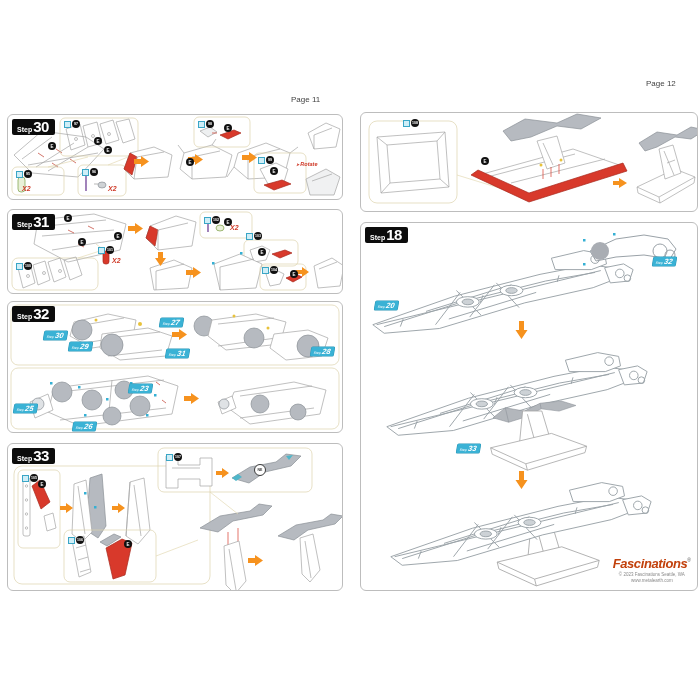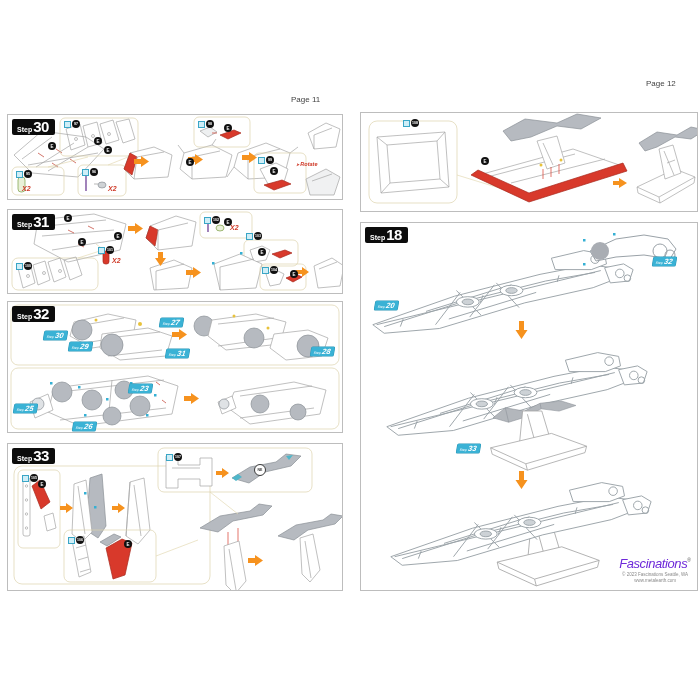--- a/index.html
+++ b/index.html
@@ -1,19 +1,19 @@
 <!DOCTYPE html>
 <html><head>
 <meta charset="utf-8">
 <style>
   html,body{margin:0;padding:0;background:#fff;width:700px;height:700px;overflow:hidden;
     font-family:"Liberation Sans",sans-serif;-webkit-font-smoothing:antialiased;}
   .sheet{position:relative;width:700px;height:700px;background:#fff;}
   .pagelabel{position:absolute;font-size:8px;color:#444;width:50px;text-align:left;}
-  .panel{position:absolute;background:#fff;border:1px solid #bdbdbd;border-radius:0;}
+  .panel{position:absolute;background:#fff;border:1px solid #bdbdbd;border-radius:6px;}
   .panel svg.art{position:absolute;left:0;top:0;width:100%;height:100%;display:block;}
   .badge{position:absolute;left:4px;top:4px;background:#0c0c0c;color:#fff;border-radius:2px;
     padding:1px 6px 2px 5px;display:flex;align-items:baseline;gap:1px;z-index:5;}
   .badge .bp{font-size:7px;font-weight:bold;}
   .badge .bn{font-size:15px;font-weight:bold;line-height:13px;letter-spacing:-.5px;}
   .flag{position:absolute;background:#3ab2d5;color:#fff;height:9px;padding:0 3px;border-radius:1px;
     display:flex;align-items:baseline;gap:1px;transform:skewX(-10deg);z-index:6;
     box-shadow:0 0 0 .5px #2d96b5;}
   .flag .fp{font-size:3.5px;line-height:9px;}
   .flag .fn{font-size:7.5px;font-weight:bold;font-style:italic;line-height:9px;}
@@ -24,21 +24,21 @@
   .ecirc{position:absolute;width:8px;height:8px;background:#101010;color:#fff;border-radius:50%;
     font-size:4.5px;font-weight:bold;display:flex;align-items:center;justify-content:center;z-index:6;}
   .x2mark{position:absolute;color:#cf3a28;font-size:7px;font-weight:bold;font-style:italic;z-index:6;}
   .necirc{position:absolute;width:10px;height:10px;background:#fff;border:1px solid #3a3a3a;
     border-radius:50%;color:#3a3a3a;font-size:3.5px;font-weight:bold;display:flex;
     align-items:center;justify-content:center;z-index:6;}
   .rotmark{position:absolute;color:#cf3a28;font-size:5.5px;font-weight:bold;font-style:italic;z-index:6;
     display:flex;align-items:center;gap:1px;}
   .rotmark::before{content:"➤";font-size:4px;}
   .brand{position:absolute;right:6px;bottom:6px;text-align:center;z-index:6;}
-  .brand .bname{font-size:13px;font-weight:normal;font-style:italic;color:#6d28d9;letter-spacing:-.4px;}
+  .brand .bname{font-size:13px;font-weight:bold;font-style:italic;color:#c2410c;letter-spacing:-.4px;}
   .brand .breg{font-size:5px;vertical-align:super;color:#565656;}
   .brand .bline{font-size:4.5px;color:#8a8a8a;line-height:6px;}
 </style>
 </head>
 <body>
 
 <div class="sheet">
 
   <div class="pagelabel" style="left:291px;top:95px;">Page 11</div>
   <div class="pagelabel" style="left:646px;top:79px;">Page 12</div>

